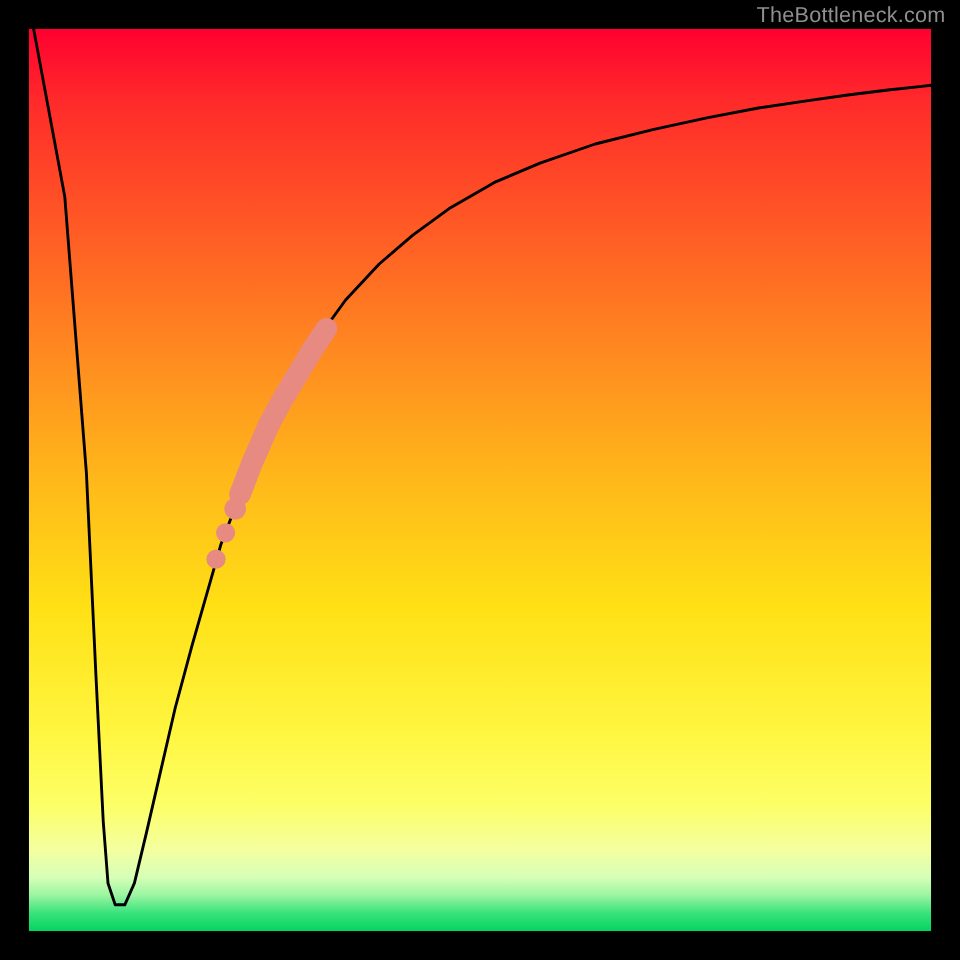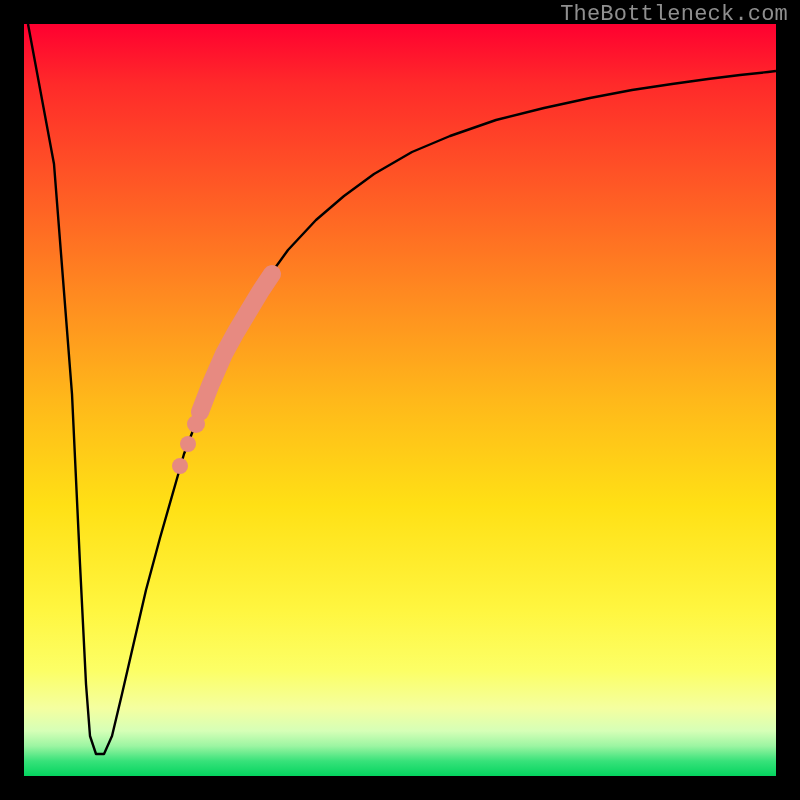--- a/index.html
+++ b/index.html
@@ -42,24 +42,23 @@
       #9cf5a2 96%,
       #38e27a 98%,
       #04d45f 100%
     );
   }
   .watermark {
     position: absolute;
     top: 2px;
     right: 12px;
     color: #8f8f8f;
-    font-size: 22px;
+    font-size: 18px;
     letter-spacing: 0.2px;
     user-select: none;
-    font-family: Liberation Mono, monospace;
   }
   svg.curve {
     position: absolute;
     inset: 0;
   }
 </style>
 </head>
 <body>
 
 <div class="frame">

